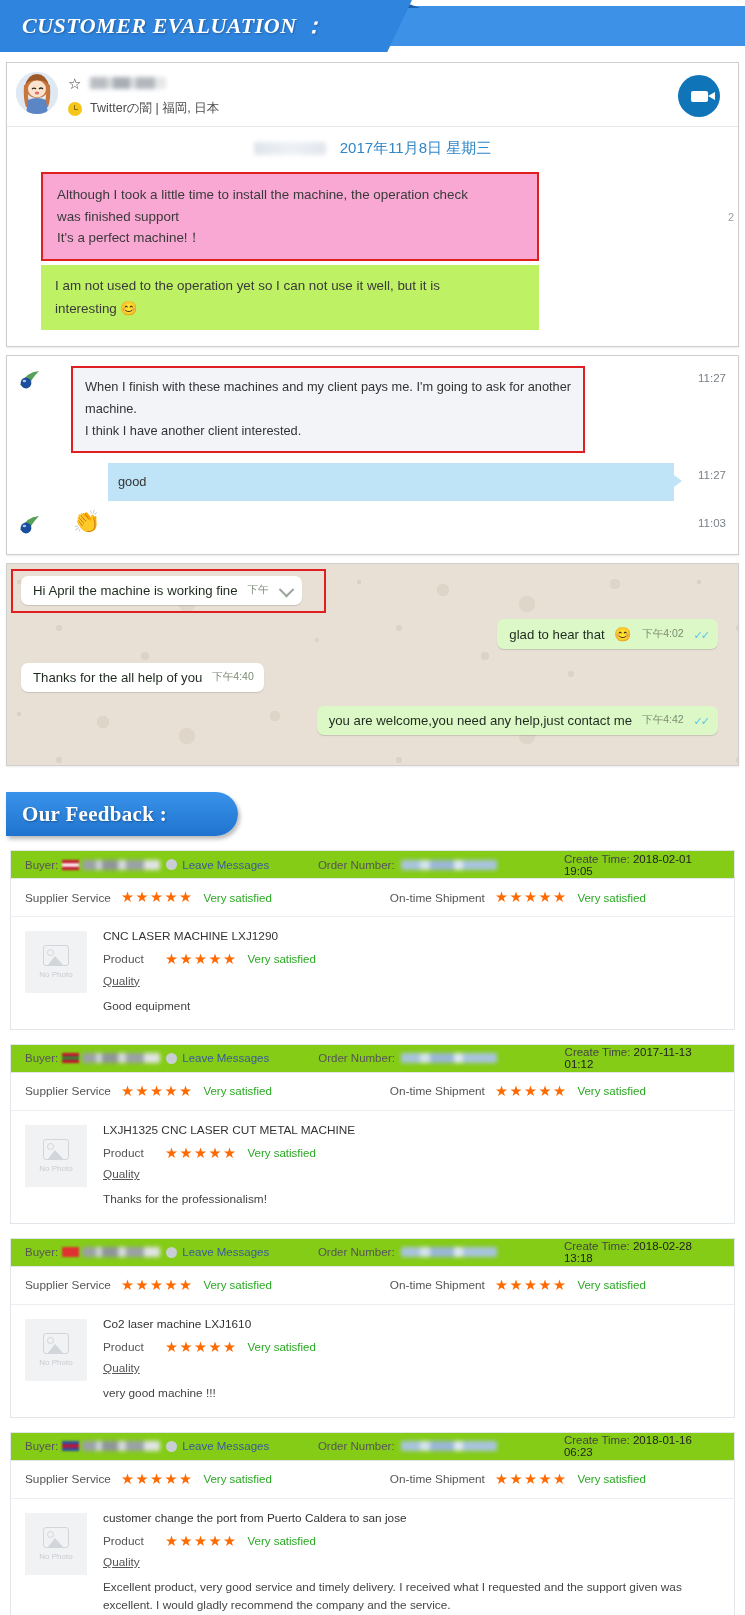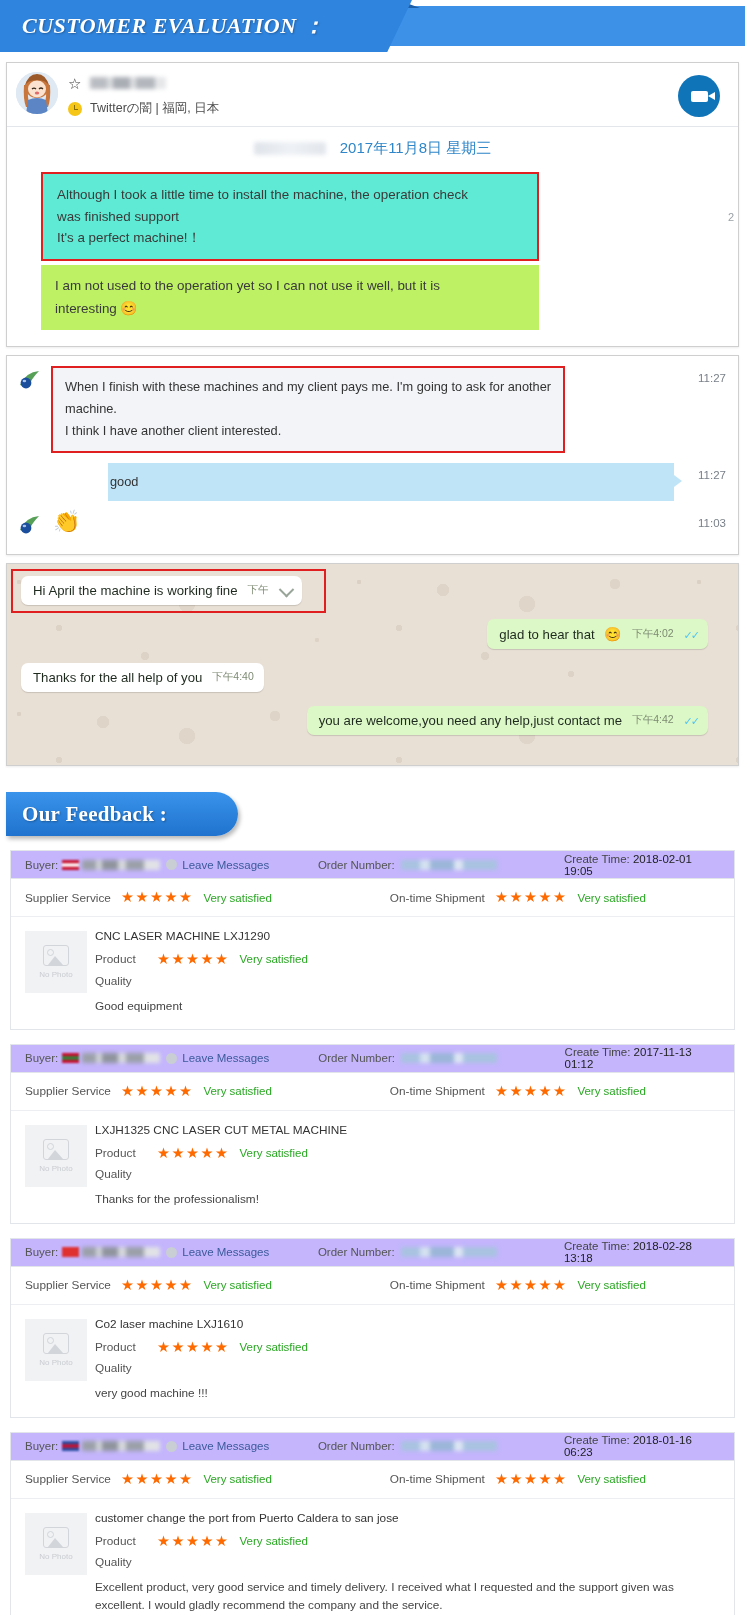--- a/index.html
+++ b/index.html
@@ -105,55 +105,55 @@
   }
   .date-text { color: #2f86c8; font-size: 15px; }
   .msg-col { margin-left: 20px; max-width: 498px; }
   .bubble {
     background: #bef264;
     color: #3a3a3a;
     font-size: 13.4px;
     line-height: 1.62;
     padding: 10px 14px;
   }
-  .bubble.outlined { border: 2px solid #e02020; background: #5eead4; }
+  .bubble.outlined { border: 2px solid #e02020; background: #f9a8d4; }
   .bubble + .bubble { margin-top: 4px; }
   .emoji-inline { font-size: 14px; }
   .edge-num {
     position: absolute; right: 4px; top: 84px;
     font-size: 11px; color: #9aa0a6;
   }
 
   
   .p2 { padding: 10px 0 6px 0; }
-  .tm-row { display: flex; align-items: flex-start; padding: 0 10px 10px 10px; position: relative; }
+  .tm-row { display: flex; align-items: flex-start; padding: 0 10px 10px 10px; position: relative; gap: 20px; }
   .tm-avatar { width: 26px; height: 24px; flex: 0 0 26px; margin-top: 3px; position: relative; }
   .tm-bubble {
     background: #f2f4f7; color: #333; font-size: 12.8px; line-height: 1.75;
     padding: 8px 12px; margin-left: 8px; max-width: 580px;
   }
   .tm-bubble.outlined { border: 2px solid #e02020; }
   .tm-time { position: absolute; right: 12px; top: 6px; font-size: 11.5px; color: #7a8089; }
   .tm-row.right { justify-content: flex-end; padding-right: 64px; }
   .tm-bubble-blue {
     background: #bfe4f8; color: #333; font-size: 12.8px; line-height: 1.6;
-    padding: 9px 2px; width: 566px; position: relative;
+    padding: 9px 10px; width: 566px; position: relative;
   }
   .tm-bubble-blue::after {
     content: ""; position: absolute; right: -8px; top: 12px;
     border-top: 6px solid transparent; border-bottom: 6px solid transparent;
     border-left: 8px solid #bfe4f8;
   }
   .hands { font-size: 22px; margin-left: 10px; line-height: 1; }
 
   
   .wa {
     position: relative;
     background: #e9e0d5;
-    padding: 12px 30px 16px 14px;
+    padding: 12px 20px 16px 14px;
     overflow: hidden;
     min-height: 150px;
   }
   .wa-doodle {
     position: absolute; inset: 0; opacity: .5;
     background-image:
       radial-gradient(circle at 12px 18px, rgba(180,165,148,.55) 0 2px, transparent 2.4px),
       radial-gradient(circle at 52px 64px, rgba(180,165,148,.45) 0 3px, transparent 3.4px),
       radial-gradient(circle at 96px 26px, rgba(180,165,148,.40) 0 6px, transparent 6.4px),
       radial-gradient(circle at 138px 92px, rgba(180,165,148,.45) 0 4px, transparent 4.4px),
@@ -200,21 +200,21 @@
     font-size: 21px; padding-left: 16px; letter-spacing: .3px;
     text-shadow: 1px 1px 2px rgba(0,0,0,.3);
   }
 
   
   .fb-card {
     border: 1px solid #e2e5e9; background: #fff;
     margin: 0 10px 14px 10px;
   }
   .fb-head {
-    background: #c4b5fd; border-bottom: 1px solid #e2e5e9;
+    background: #84cc16; border-bottom: 1px solid #e2e5e9;
     display: flex; align-items: center;
     height: 28px; padding: 0 14px; font-size: 11.5px; color: #555;
   }
   .fb-buyer { display: flex; align-items: center; width: 300px; }
   .flag {
     display: inline-block; width: 17px; height: 10px; margin: 0 3px 0 4px;
     filter: blur(1.1px);
   }
   .buyer-blur {
     display: inline-block; height: 10px; width: 78px;
@@ -242,42 +242,42 @@
   .rate-group { display: flex; align-items: center; }
   .rate-label { margin-right: 10px; color: #555; }
   .stars { color: #ff6a00; font-size: 14.5px; letter-spacing: 1.5px; line-height: 1; }
   .rate-val { color: #2aa823; margin-left: 10px; font-size: 11.5px; }
   .gap-1 { width: 118px; }
 
   .fb-body { display: flex; padding: 12px 14px 14px 14px; }
   .no-photo {
     width: 62px; height: 62px; flex: 0 0 62px; background: #f1f2f4;
     display: flex; flex-direction: column; align-items: center; justify-content: center;
-    margin-right: 8px; margin-top: 2px;
+    margin-right: 16px; margin-top: 2px;
   }
   .np-icon {
     width: 26px; height: 21px; border: 1.6px solid #d2d5d9; border-radius: 3px;
     position: relative;
   }
   .np-icon::before {
     content: ""; position: absolute; left: 3px; top: 3px; width: 5px; height: 5px;
     border-radius: 50%; border: 1.4px solid #d2d5d9;
   }
   .np-icon::after {
     content: ""; position: absolute; left: 4px; bottom: 0;
     border-left: 7px solid transparent; border-right: 8px solid transparent;
     border-bottom: 9px solid #d2d5d9;
   }
   .np-text { font-size: 8px; color: #c9ccd1; margin-top: 4px; }
   .fb-detail { flex: 1; font-size: 11.8px; color: #444; }
   .prod-name { margin-bottom: 9px; color: #333; font-size: 11.8px; }
   .detail-rate { display: flex; align-items: center; margin-bottom: 7px; }
   .detail-rate .rate-label { width: 62px; margin-right: 0; }
   .detail-rate .stars { margin-left: 0; }
-  .quality-row { margin-bottom: 9px; color: #555; }
+  .quality-row { margin-bottom: 9px; color: #555; text-decoration: underline; }
   .comment { line-height: 1.55; color: #444; }
 </style>
 </head>
 <body>
 
 <div class="page">
 
   <div class="ribbon-wrap">
     <div class="ribbon-bg"></div>
     <div class="ribbon-fold"></div>

